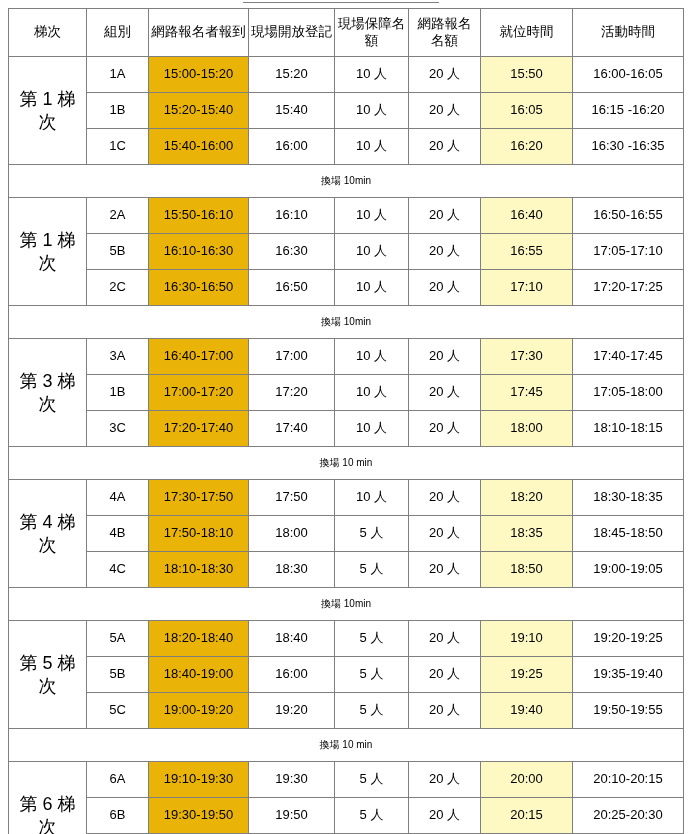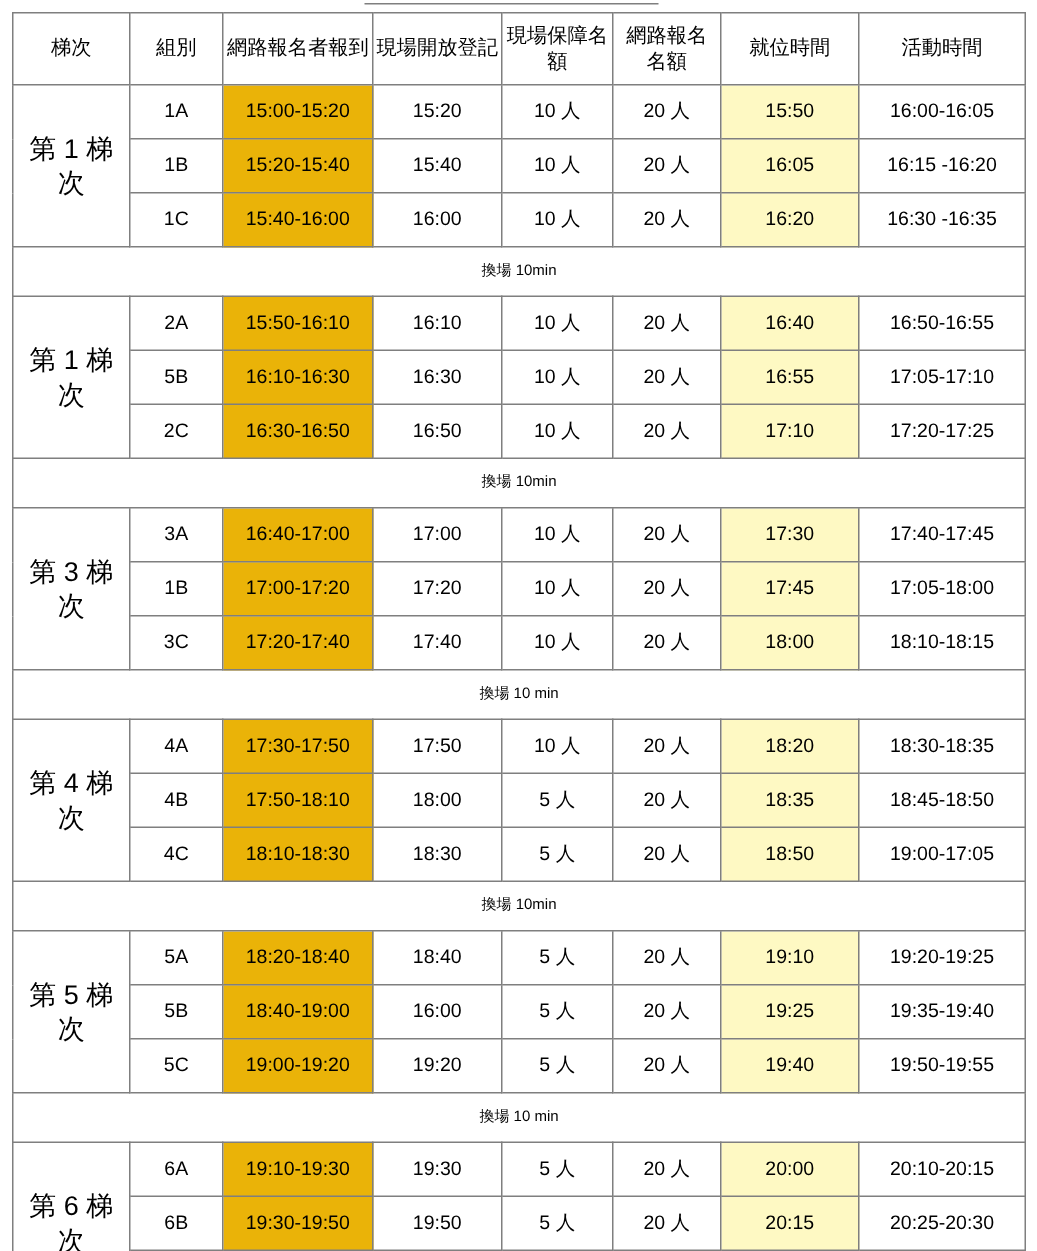--- a/index.html
+++ b/index.html
@@ -212,21 +212,21 @@
           <td class="cell-ready">18:35</td>
           <td>18:45-18:50</td>
         </tr>
         <tr>
           <td>4C</td>
           <td class="cell-signup">18:10-18:30</td>
           <td>18:30</td>
           <td>5 人</td>
           <td>20 人</td>
           <td class="cell-ready">18:50</td>
-          <td>19:00-17:05</td>
+          <td>19:00-19:05</td>
         </tr>
         <tr class="break-row">
           <td colspan="8">換場 10min</td>
         </tr>
         <tr>
           <td class="batch-cell" rowspan="3">第 5 梯次</td>
           <td>5A</td>
           <td class="cell-signup">18:20-18:40</td>
           <td>18:40</td>
           <td>5 人</td>

